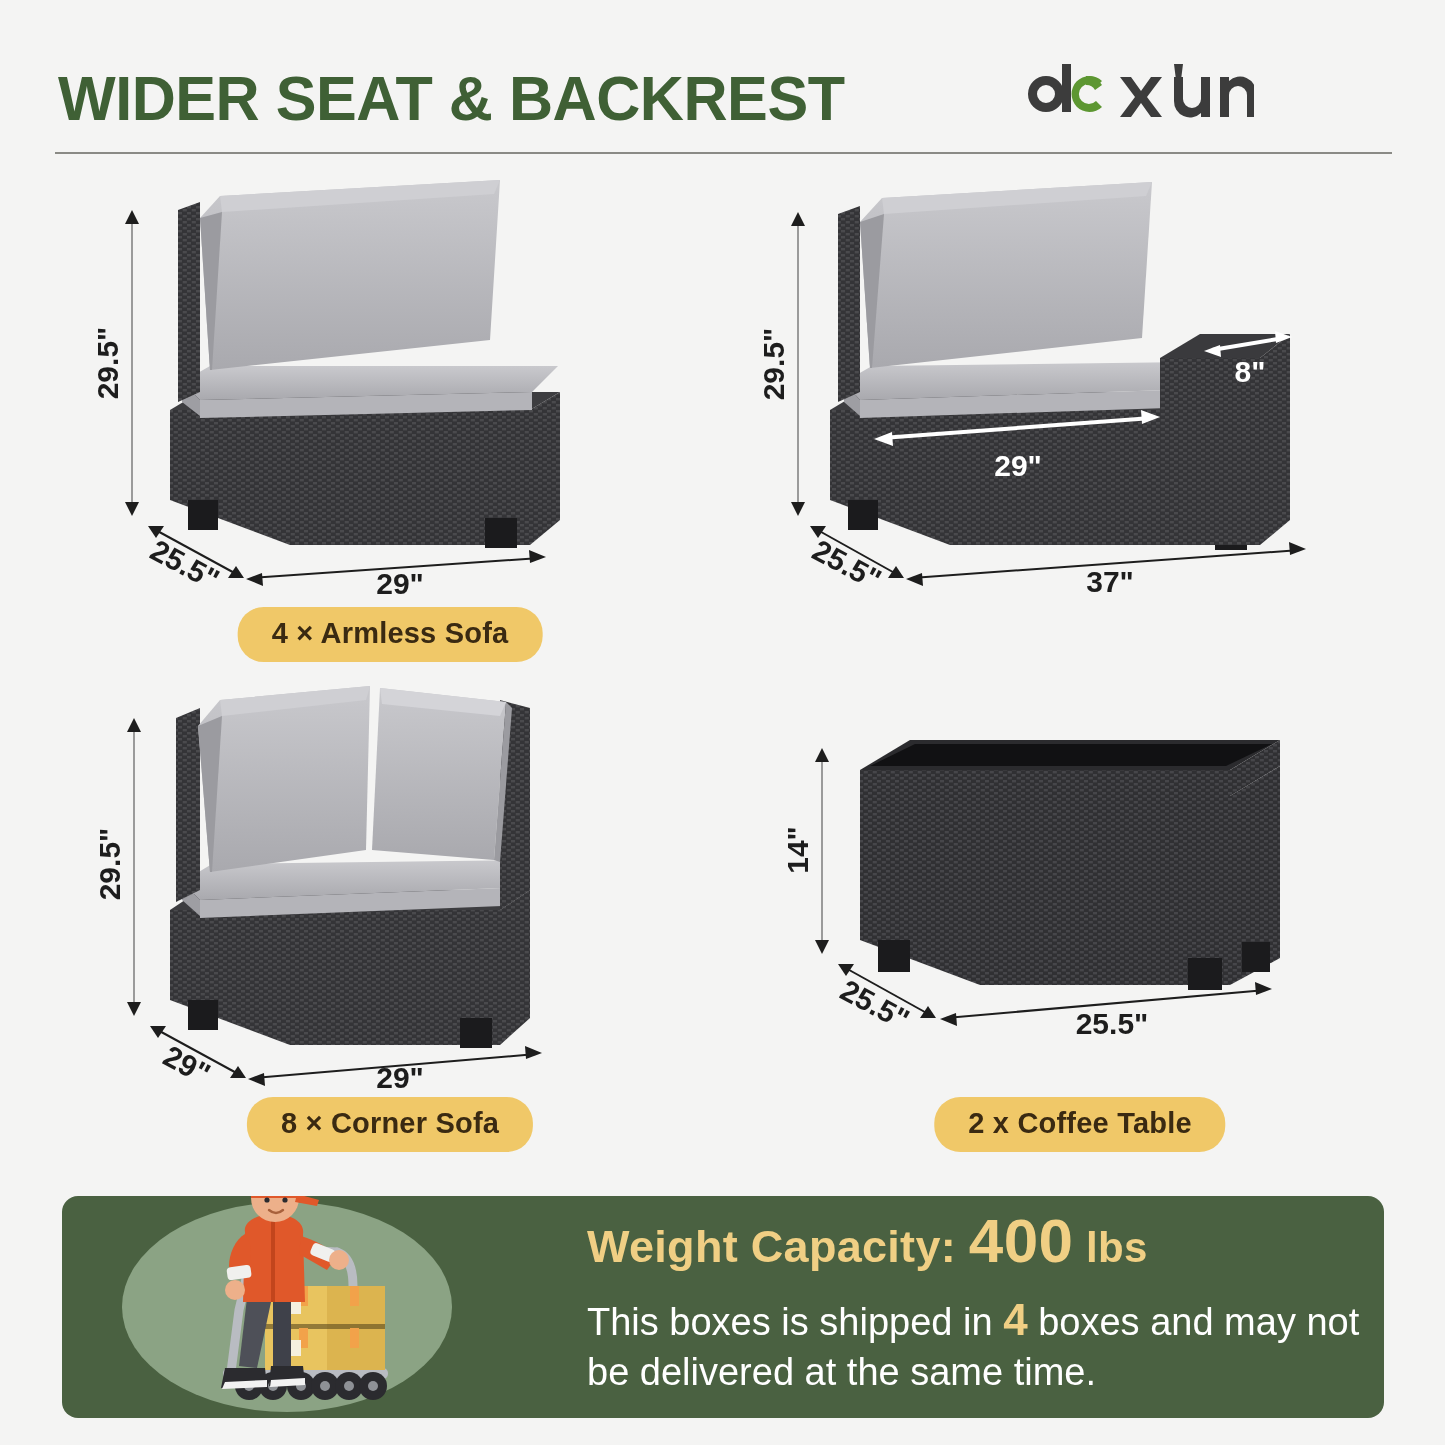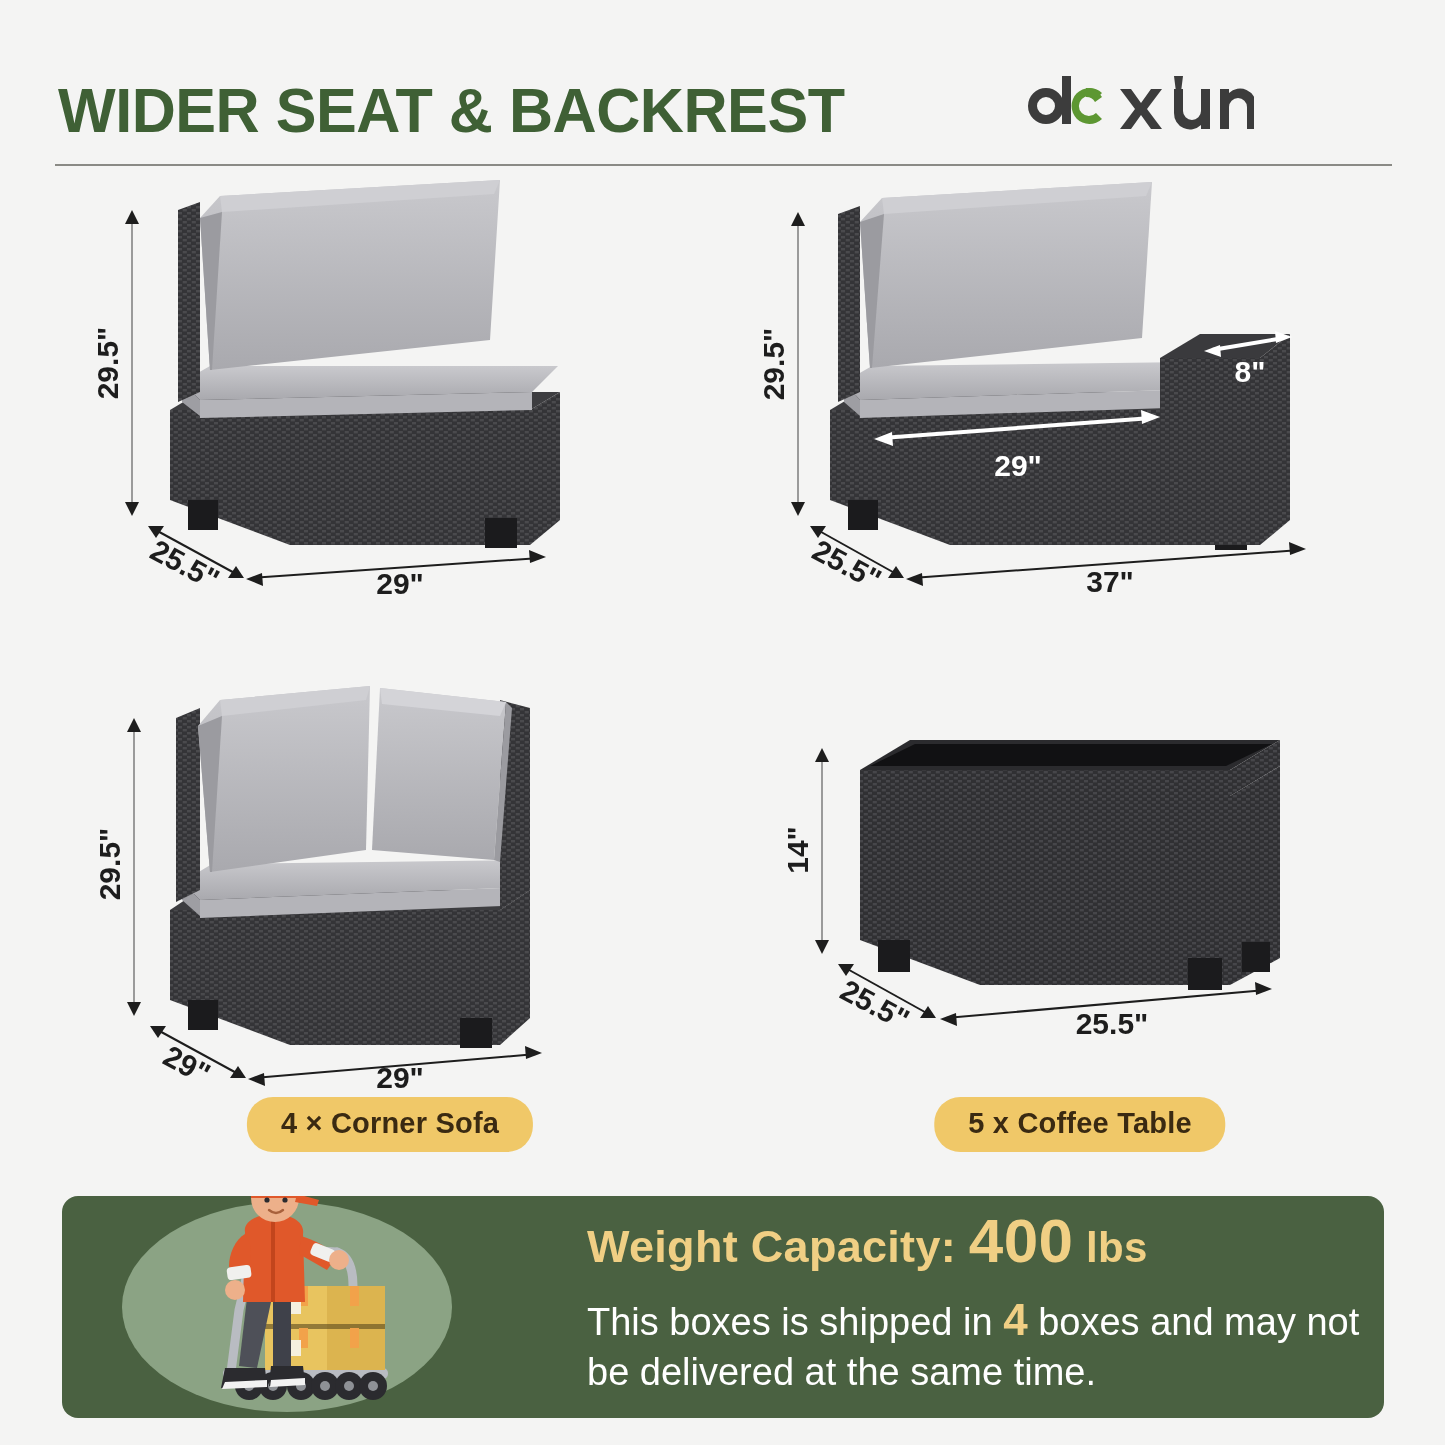--- a/index.html
+++ b/index.html
@@ -6,21 +6,21 @@
   html,body{width:1445px;height:1445px;}
   body{
     background:#f4f4f3;
     font-family:"Liberation Sans",sans-serif;
     position:relative;
     overflow:hidden;
   }
 
   
   .header{
-    position:absolute;left:0;top:12px;width:1312px;height:150px;
+    position:absolute;left:0;top:0;width:1312px;height:150px;
   }
   .title{
     position:absolute;left:58px;top:62px;
     font-size:63px;font-weight:bold;letter-spacing:-0.5px;
     color:#3f6035;
     font-family:"Liberation Sans",sans-serif;
     transform:scaleX(0.97);transform-origin:left center;
     white-space:nowrap;
   }
   .logo{
@@ -179,20 +179,21 @@
         <path d="M78 356 l16 0 l-8 12 z" fill="#1d1d1d"></path>
         <path d="M174 408 l-16 0 l8 -12 z" fill="#1d1d1d"></path>
         <text class="dim" x="110" y="404" transform="rotate(28 110 404)" text-anchor="middle">25.5"</text>
 
         <line x1="182" y1="408" x2="470" y2="388" stroke="#1d1d1d" stroke-width="2"></line>
         <path d="M176 409 l16 -6 l1 13 z" fill="#1d1d1d"></path>
         <path d="M476 387 l-16 6 l-1 -13 z" fill="#1d1d1d"></path>
         <text class="dim" x="330" y="424" text-anchor="middle">29"</text>
       </svg>
     </div>
+    <div class="badge">4 × Armless Sofa</div>
   </div>
 
   <div class="cell cell-2">
     <div class="figure">
       <svg viewBox="0 0 640 430">
         <defs>
           <pattern id="wkB" width="9" height="6" patternUnits="userSpaceOnUse">
             <rect width="9" height="6" fill="#343437"></rect>
             <rect x="0" y="0" width="4" height="2.4" fill="#4a4a4d"></rect>
             <rect x="4.8" y="3" width="4" height="2.4" fill="#4a4a4d"></rect>
@@ -296,21 +297,21 @@
         <path d="M80 366 l16 0 l-8 12 z" fill="#1d1d1d"></path>
         <path d="M176 418 l-16 0 l8 -12 z" fill="#1d1d1d"></path>
         <text class="dim" x="112" y="414" transform="rotate(28 112 414)" text-anchor="middle">29"</text>
 
         <line x1="184" y1="418" x2="466" y2="394" stroke="#1d1d1d" stroke-width="2"></line>
         <path d="M178 419 l16 -6 l1 13 z" fill="#1d1d1d"></path>
         <path d="M472 393 l-16 6 l-1 -13 z" fill="#1d1d1d"></path>
         <text class="dim" x="330" y="428" text-anchor="middle">29"</text>
       </svg>
     </div>
-    <div class="badge">4 × Corner Sofa</div>
+    <div class="badge">8 × Corner Sofa</div>
   </div>
 
   <div class="cell cell-4">
     <div class="figure">
       <svg viewBox="0 0 640 430">
         <defs>
           <pattern id="wkD" width="9" height="6" patternUnits="userSpaceOnUse">
             <rect width="9" height="6" fill="#303033"></rect>
             <rect x="0" y="0" width="4" height="2.4" fill="#46464a"></rect>
             <rect x="4.8" y="3" width="4" height="2.4" fill="#46464a"></rect>
@@ -339,21 +340,21 @@
         <path d="M78 304 l16 0 l-8 12 z" fill="#1d1d1d"></path>
         <path d="M176 358 l-16 0 l8 -12 z" fill="#1d1d1d"></path>
         <text class="dim" x="110" y="354" transform="rotate(28 110 354)" text-anchor="middle">25.5"</text>
 
         <line x1="186" y1="358" x2="506" y2="330" stroke="#1d1d1d" stroke-width="2"></line>
         <path d="M180 359 l16 -6 l1 13 z" fill="#1d1d1d"></path>
         <path d="M512 329 l-16 6 l-1 -13 z" fill="#1d1d1d"></path>
         <text class="dim" x="352" y="374" text-anchor="middle">25.5"</text>
       </svg>
     </div>
-    <div class="badge">5 x Coffee Table</div>
+    <div class="badge">2 x Coffee Table</div>
   </div>
 
 </div>
 
 <div class="banner">
   <div class="banner-oval"></div>
 
   <div class="courier">
     <svg viewBox="0 0 270 234" width="270" height="234" aria-hidden="true">
 

